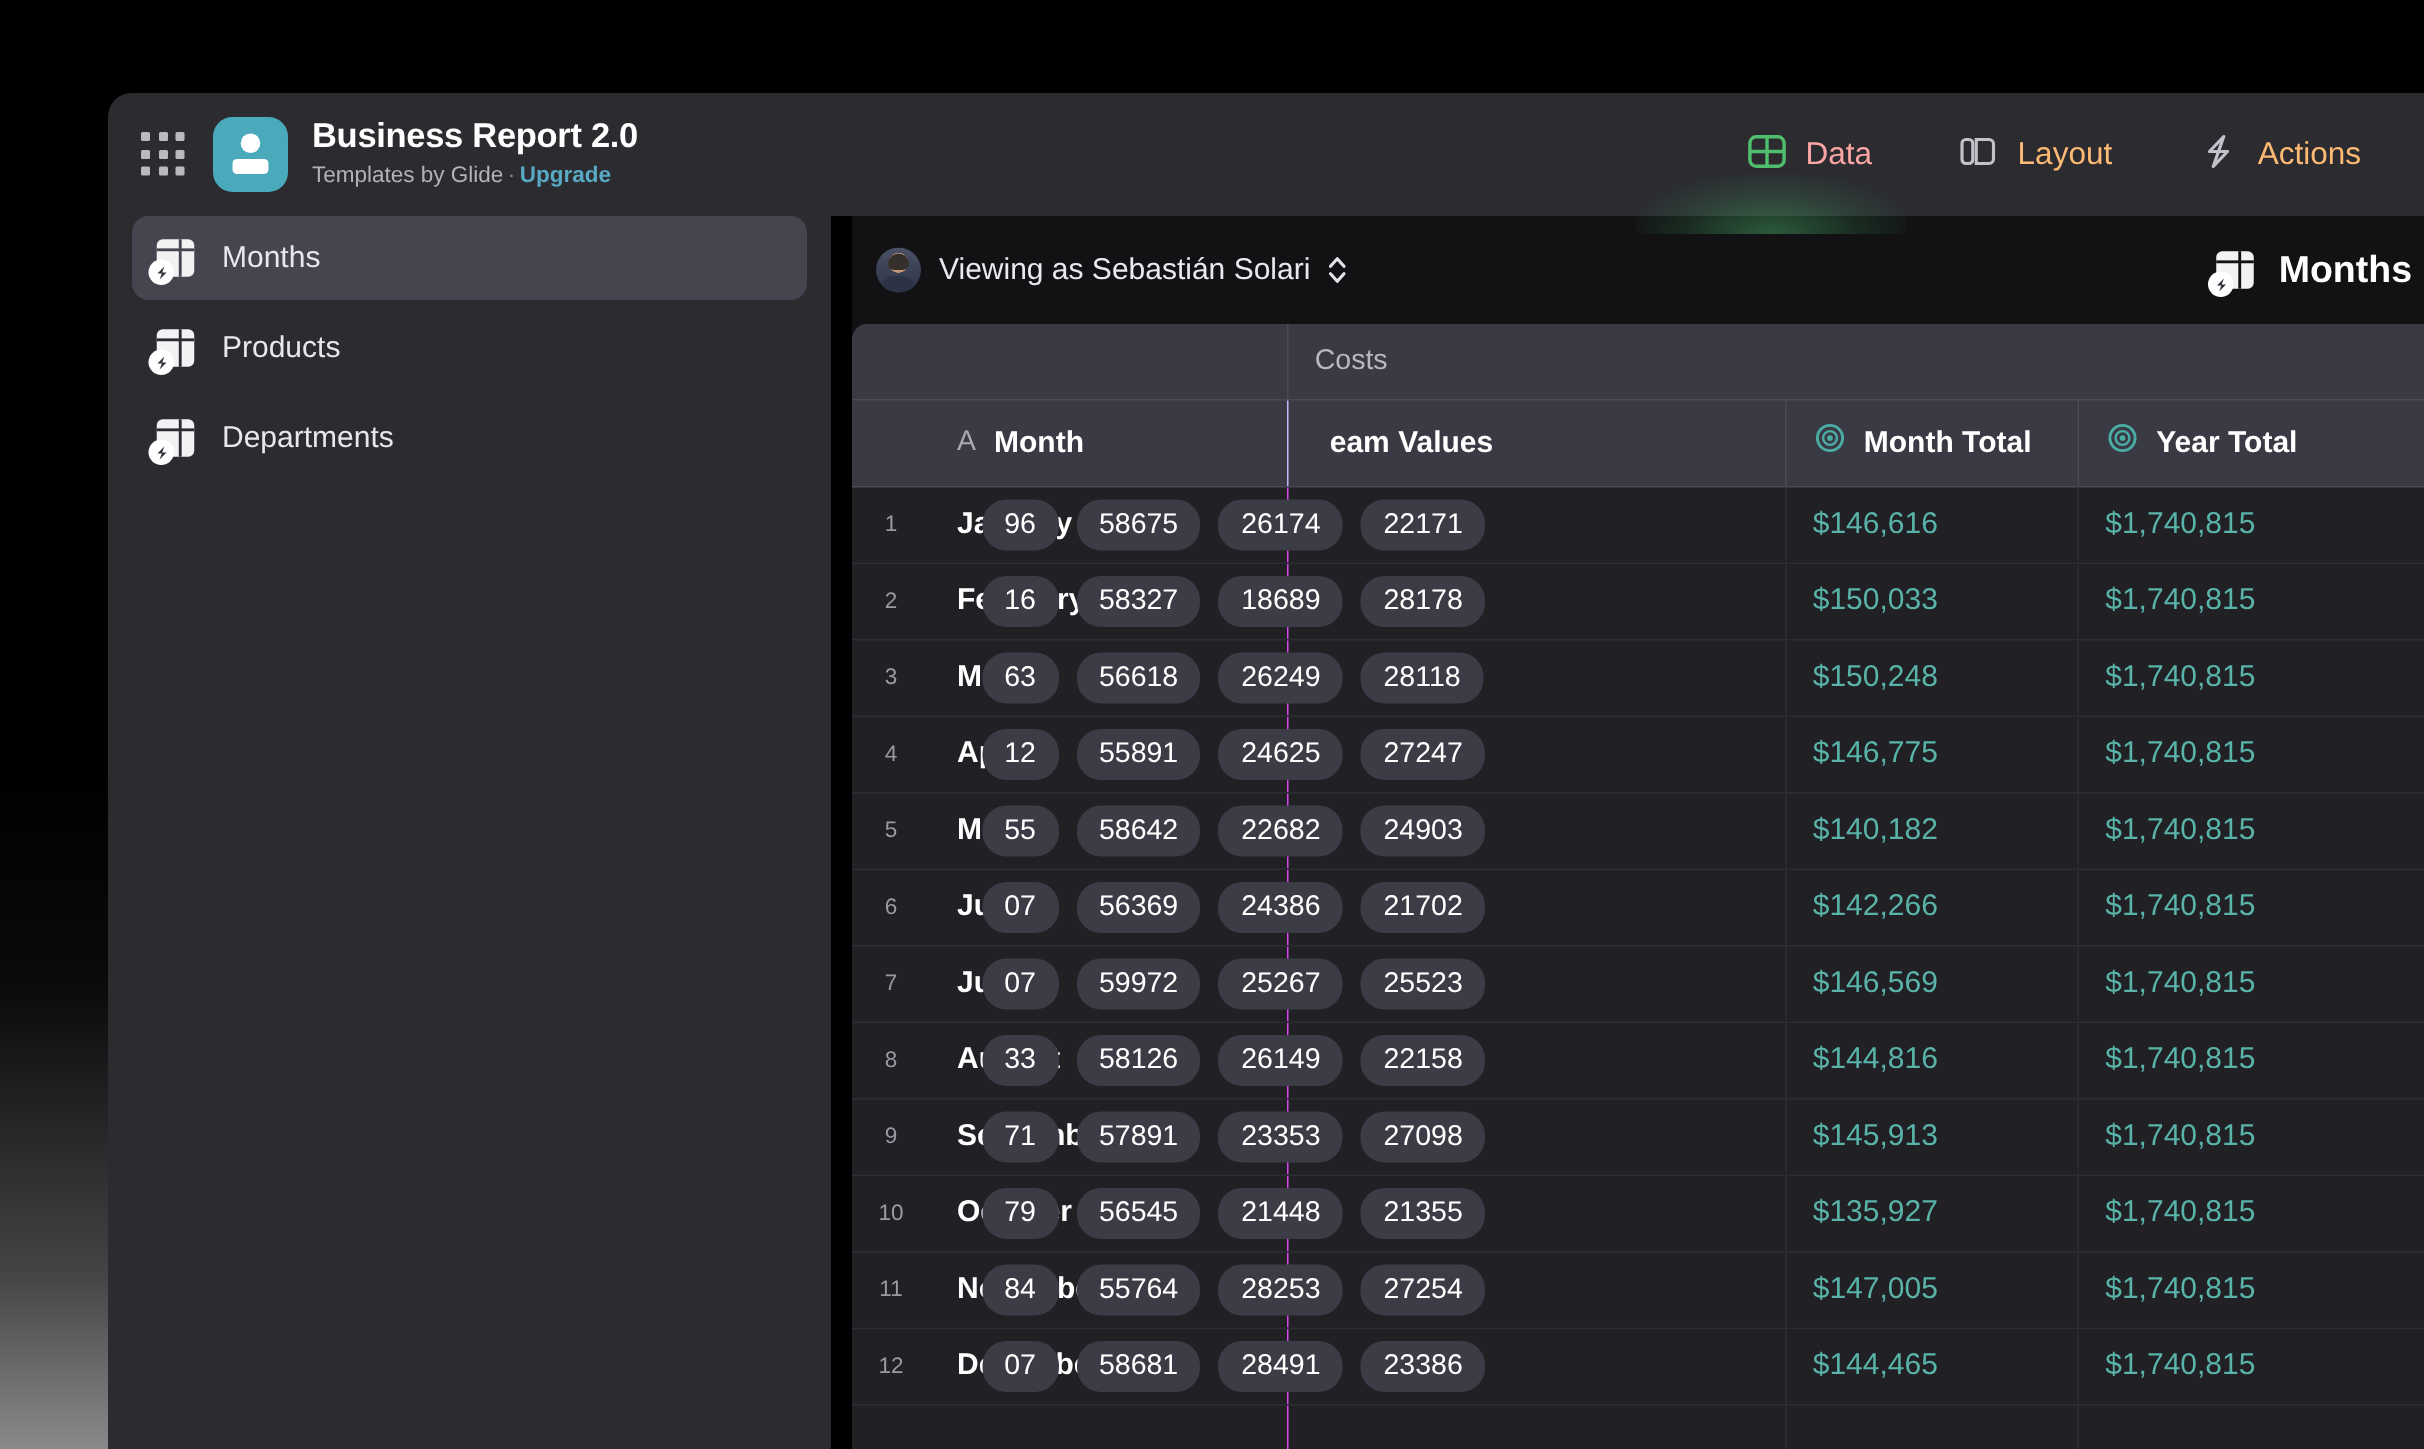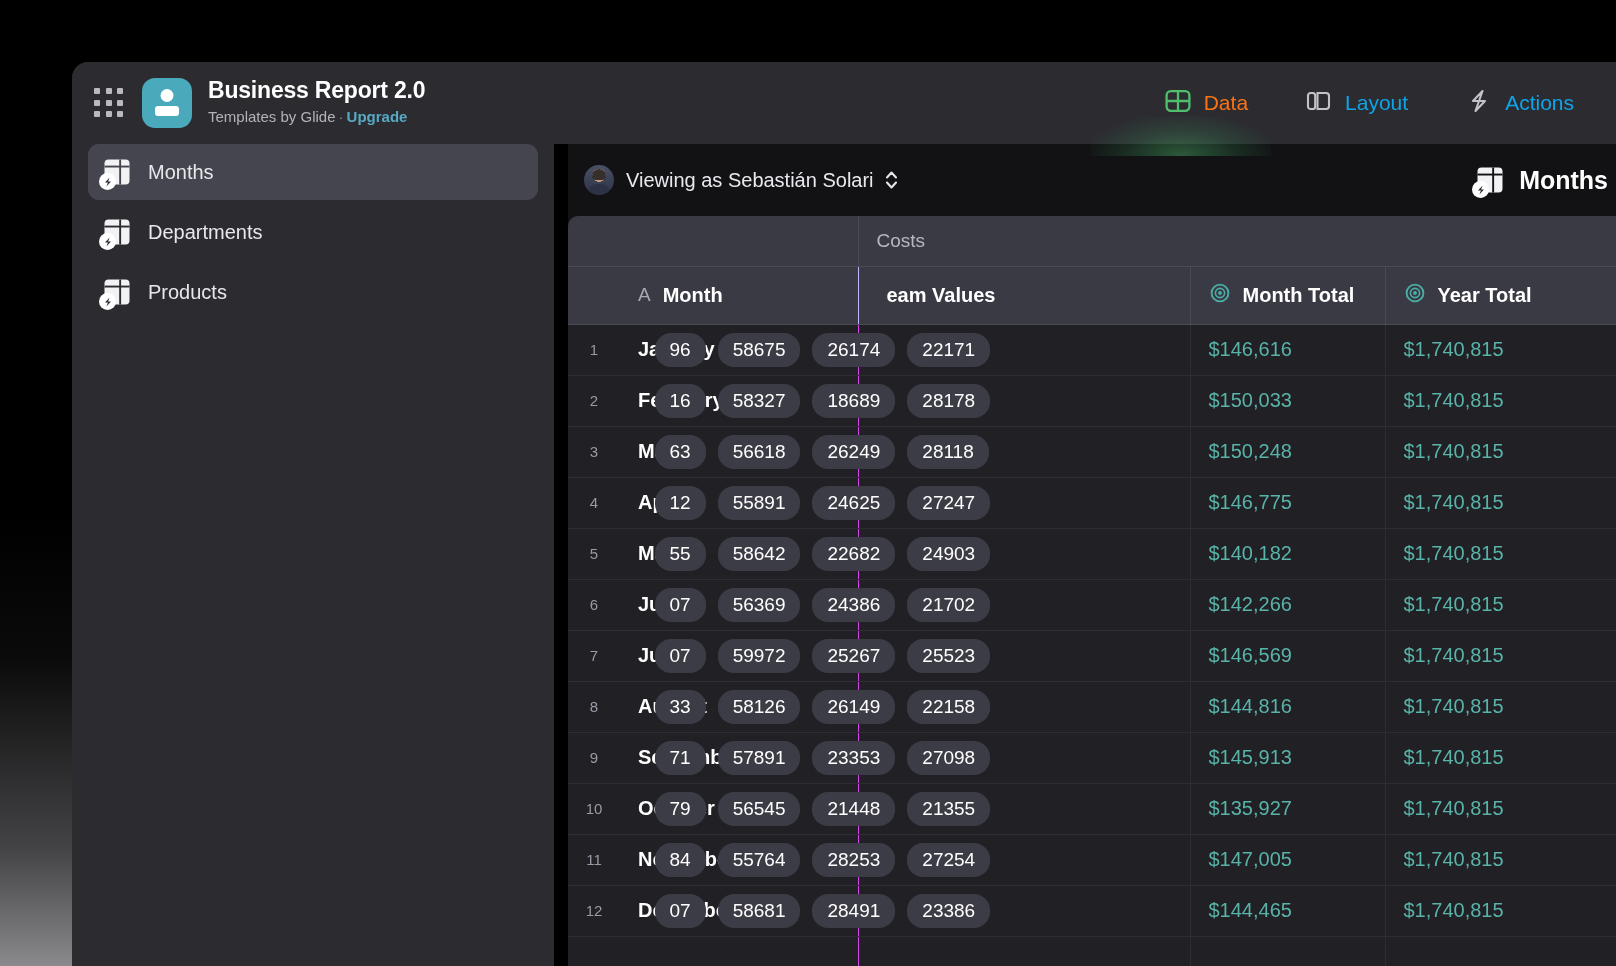--- a/index.html
+++ b/index.html
@@ -84,22 +84,22 @@
     font-size: 15px; color: #b2b2ba; line-height: 1.5; margin-top: 1px;
   }
   .app-sub .dot { color:#8a8a92; margin: 0 3px; }
   .upgrade { color:#57a9c4; font-weight: bold; cursor:pointer; }
 
   .nav {
     position:absolute; right: 58px; top: 0; height: 82px;
     display:flex; align-items:center; gap: 58px;
   }
   .nav-item { display:flex; align-items:center; gap:13px; cursor:pointer; height:82px; }
-  .nav-label { font-size: 21px; color:#0ea5e9; font-weight: 500; }
-  .nav-item.active .nav-label { color:#f97316; }
+  .nav-label { font-size: 21px; color:#fdba74; font-weight: 500; }
+  .nav-item.active .nav-label { color:#fca5a5; }
   .glow {
     position:absolute; left:1019px; top: 54px;
     width: 180px; height: 40px;
     background: radial-gradient(ellipse at 50% 100%, rgba(80,190,110,0.42) 0%, rgba(60,160,95,0.18) 45%, rgba(0,0,0,0) 78%);
     pointer-events:none;
   }
 
   
   .body-row { display:flex; height: 838px; background:#000; }
 
@@ -340,37 +340,37 @@
               <rect x="2.5" y="2.5" width="25" height="25" rx="4" fill="#f2f2f5"></rect>
               <rect x="2.5" y="8.6" width="25" height="1.9" fill="#2b2b30"></rect>
               <rect x="17.2" y="2.5" width="1.9" height="25" fill="#2b2b30"></rect>
             </svg>
             <span class="tbl-badge white">
               <svg width="12" height="12" viewBox="0 0 12 12">
                 <path d="M7.6 1.6 L3 6.4 h2.9 L4.4 10.4 L9 5.6 H6.1 z" fill="#2f2f38"></path>
               </svg>
             </span>
           </span>
-          <span class="side-label">Departments</span>
+          <span class="side-label">Products</span>
         </div>
 
         <div class="side-item">
           <span class="tbl-icon">
             <svg width="30" height="30" viewBox="0 0 30 30">
               <rect x="2.5" y="2.5" width="25" height="25" rx="4" fill="#f2f2f5"></rect>
               <rect x="2.5" y="8.6" width="25" height="1.9" fill="#2b2b30"></rect>
               <rect x="17.2" y="2.5" width="1.9" height="25" fill="#2b2b30"></rect>
             </svg>
             <span class="tbl-badge white">
               <svg width="12" height="12" viewBox="0 0 12 12">
                 <path d="M7.6 1.6 L3 6.4 h2.9 L4.4 10.4 L9 5.6 H6.1 z" fill="#2f2f38"></path>
               </svg>
             </span>
           </span>
-          <span class="side-label">Products</span>
+          <span class="side-label">Departments</span>
         </div>
       </div>
 
       <div class="main">
 
         <div class="viewbar">
           <span class="avatar"></span>
           <span class="viewas-text">Viewing as Sebastián Solari</span>
           <span class="chev">
             <svg width="15" height="26" viewBox="0 0 15 26">

